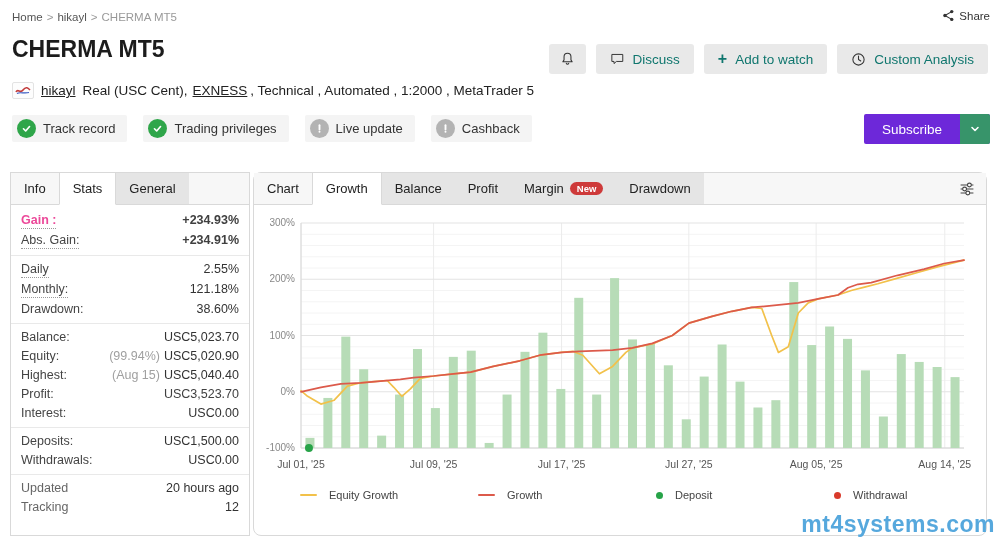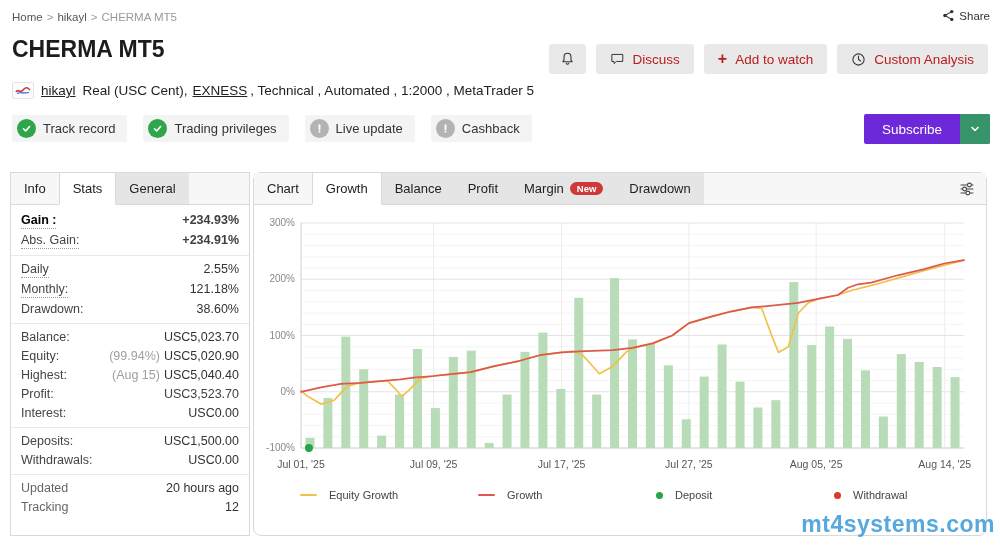--- a/index.html
+++ b/index.html
@@ -6,21 +6,21 @@
   .page{position:relative;width:1000px;height:550px;overflow:hidden;
         font-family:"Liberation Sans",sans-serif;color:#333;background:#fff;}
   
   .breadcrumb{position:absolute;top:11px;left:12px;font-size:11.5px;color:#555;}
   .breadcrumb .sep{color:#999;margin:0 4px;}
   .breadcrumb .cur{color:#999;}
   .share{position:absolute;top:9px;right:10px;font-size:11.5px;color:#333;display:flex;align-items:center;gap:4px;cursor:pointer;}
   .page-title{position:absolute;top:36px;left:12px;font-size:23px;font-weight:700;color:#1c1c1c;margin:0;}
   .actions{position:absolute;top:44px;right:12px;display:flex;gap:10px;}
   .btn{display:inline-flex;align-items:center;gap:8px;height:30px;padding:0 14px;background:#e9e9e9;
-       border:none;border-radius:3px;font-size:13.5px;color:#b91c1c;font-family:inherit;cursor:pointer;}
+       border:none;border-radius:3px;font-size:13.5px;color:#0f766e;font-family:inherit;cursor:pointer;}
   .btn.icon-only{padding:0 11px;}
   .plus{font-size:16px;font-weight:700;line-height:1;}
   .account-row{position:absolute;top:82px;left:12px;display:flex;align-items:center;gap:7px;font-size:13.5px;color:#222;}
   .account-row a{color:#222;}
   .flagbox{width:20px;height:15px;border:1px solid #e3e3e3;border-radius:2px;background:#fdfdfd;display:inline-flex;align-items:center;justify-content:center;}
   
   .badges{position:absolute;top:115px;left:12px;display:flex;gap:16px;}
   .chip{display:inline-flex;align-items:center;gap:7px;height:27px;padding:0 12px 0 5px;background:#f4f4f4;border-radius:2px;font-size:13px;color:#333;}
   .stat-ic{width:19px;height:19px;border-radius:50%;display:inline-flex;align-items:center;justify-content:center;}
   .stat-ic.ok{background:#2fa64a;}
@@ -38,21 +38,21 @@
   .tab.plain{background:transparent;}
   .tab.active{background:#fff;border-left:1px solid #d9d9d9;border-right:1px solid #d9d9d9;margin-bottom:-1px;border-bottom:1px solid #fff;}
   .tab.first{border-left:none;}
   .new-badge{background:#ce3a3a;color:#fff;font-size:9.5px;font-weight:700;padding:2px 7px;border-radius:9px;line-height:1;}
   .sliders-btn{margin-left:auto;display:flex;align-items:center;padding:0 10px;cursor:pointer;background:transparent;border:none;}
   
   .rows{padding:6px 0 0 0;font-size:12.5px;}
   .row{display:flex;justify-content:space-between;align-items:baseline;padding:2px 10px;line-height:15px;}
   .lbl{color:#444;}
   .lbl.dotted{border-bottom:1px dotted #999;cursor:help;}
-  .lbl.b{font-weight:700;color:#000000;}
+  .lbl.b{font-weight:700;color:#ec4899;}
   .val{color:#333;text-align:right;}
   .val.green{color:#404040;font-weight:700;}
   .val .pre{color:#a0a0a0;margin-right:4px;font-weight:400;}
   .muted-l{color:#666;}
   .sep-line{border-top:1px solid #e9e9e9;margin:4px 0;}
   
   #growth-chart{display:block;}
   .legend{position:absolute;left:46px;top:316px;display:flex;align-items:center;font-size:11px;color:#444;}
   .lg-item{display:inline-flex;align-items:center;gap:12px;width:178px;cursor:pointer;}
   .lg-line{width:17px;height:2px;border-radius:1px;display:inline-block;}

